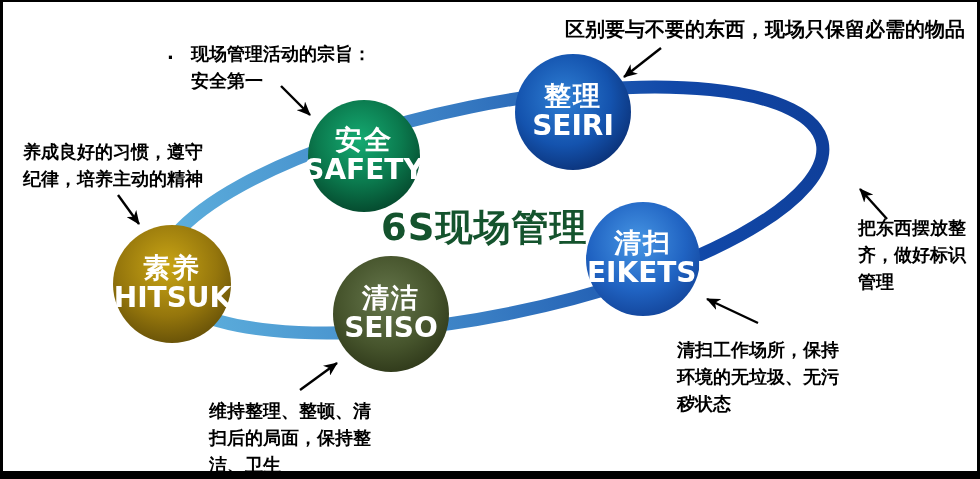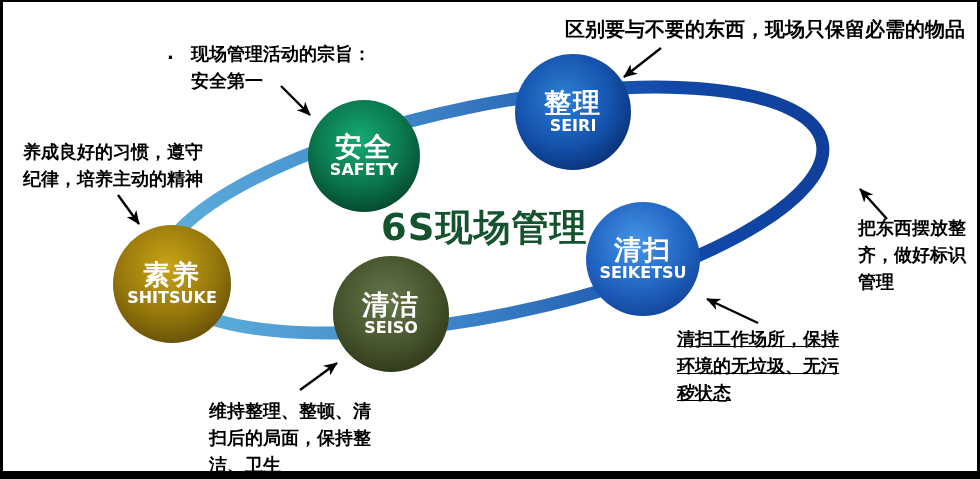--- a/index.html
+++ b/index.html
@@ -15,21 +15,21 @@
   }
   #overlay{position:absolute;left:0;top:0;width:980px;height:469px;}
   .circle{
     position:absolute;
     border-radius:50%;
     display:flex;flex-direction:column;
     align-items:center;justify-content:center;
     color:#fff;font-weight:bold;
   }
   .circle .zh{font-size:27px;line-height:1.05;letter-spacing:2px;}
-  .circle .en{font-size:16px;line-height:1.15;letter-spacing:0px;}
+  .circle .en{font-size:28px;line-height:1.15;letter-spacing:0px;}
   #c-safety  {left:305px;top:98px; width:112px;height:112px;
     background:radial-gradient(circle at 46% 36%,#15ab72 0%,#0b7a4e 45%,#054a2e 78%,#032a1a 100%);}
   #c-seiri   {left:512px;top:52px; width:116px;height:116px;
     background:radial-gradient(circle at 42% 38%,#2f7fd4 0%,#1453ae 48%,#0a2f74 80%,#071f4e 100%);}
   #c-seiton  {left:753px;top:93px; width:110px;height:110px;
     background:radial-gradient(circle at 48% 38%,#46aab2 0%,#15707e 45%,#063744 78%,#021920 100%);}
   #c-seiketsu{left:583px;top:200px;width:114px;height:114px;
     background:radial-gradient(circle at 45% 35%,#4796e4 0%,#2063c2 50%,#114094 85%,#0c3276 100%);}
   #c-seiso   {left:330px;top:254px;width:116px;height:116px;
     background:radial-gradient(circle at 46% 38%,#66774c 0%,#46542c 50%,#2a3316 85%,#1c240e 100%);}
@@ -103,20 +103,20 @@
   <div id="stray-dot">.</div>
 
   <div class="note" style="left:188px;top:38px;">现场管理活动的宗旨：
 安全第一</div>
   <div class="note" id="note-seiri" style="left:562px;top:14px;">区别要与不要的东西，现场只保留必需的物品</div>
   <div class="note" style="left:20px;top:136px;">养成良好的习惯，遵守
 纪律，培养主动的精神</div>
   <div class="note" style="left:855px;top:214px;font-family:Liberation Mono, monospace;">把东西摆放整
 齐，做好标识
 管理</div>
-  <div class="note" style="left:674px;top:323px;text-decoration:underline;">清扫工作场所，保持
+  <div class="note" style="left:674px;top:334px;">清扫工作场所，保持
 环境的无垃圾、无污
 秽状态</div>
   <div class="note" style="left:206px;top:395px;">维持整理、整顿、清
 扫后的局面，保持整
 洁、卫生</div>
 
 </div>
 
 </body></html>

